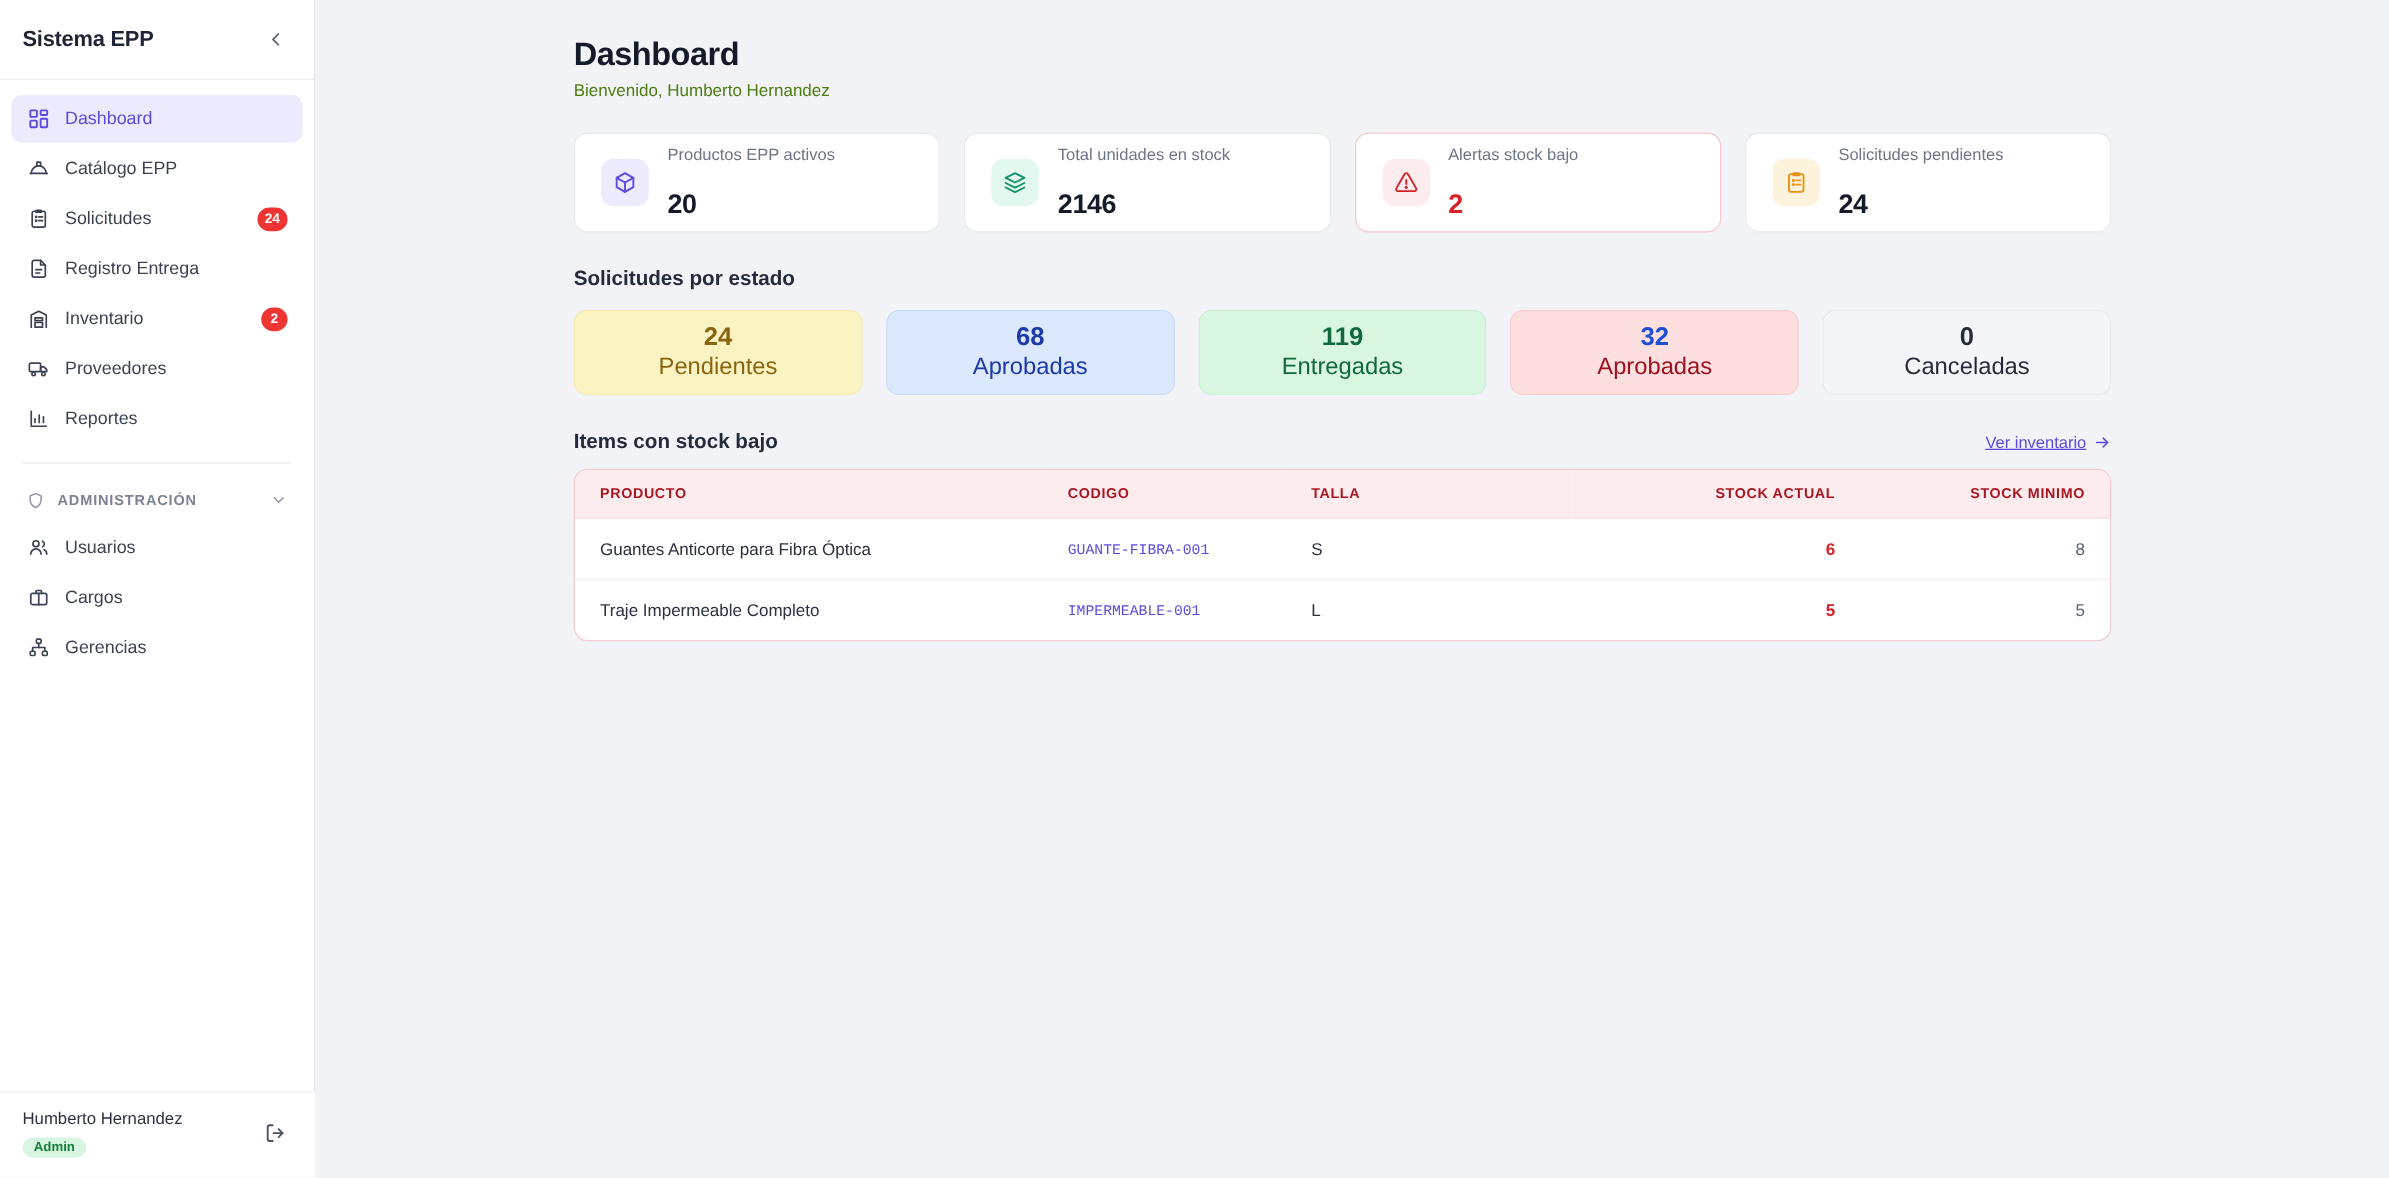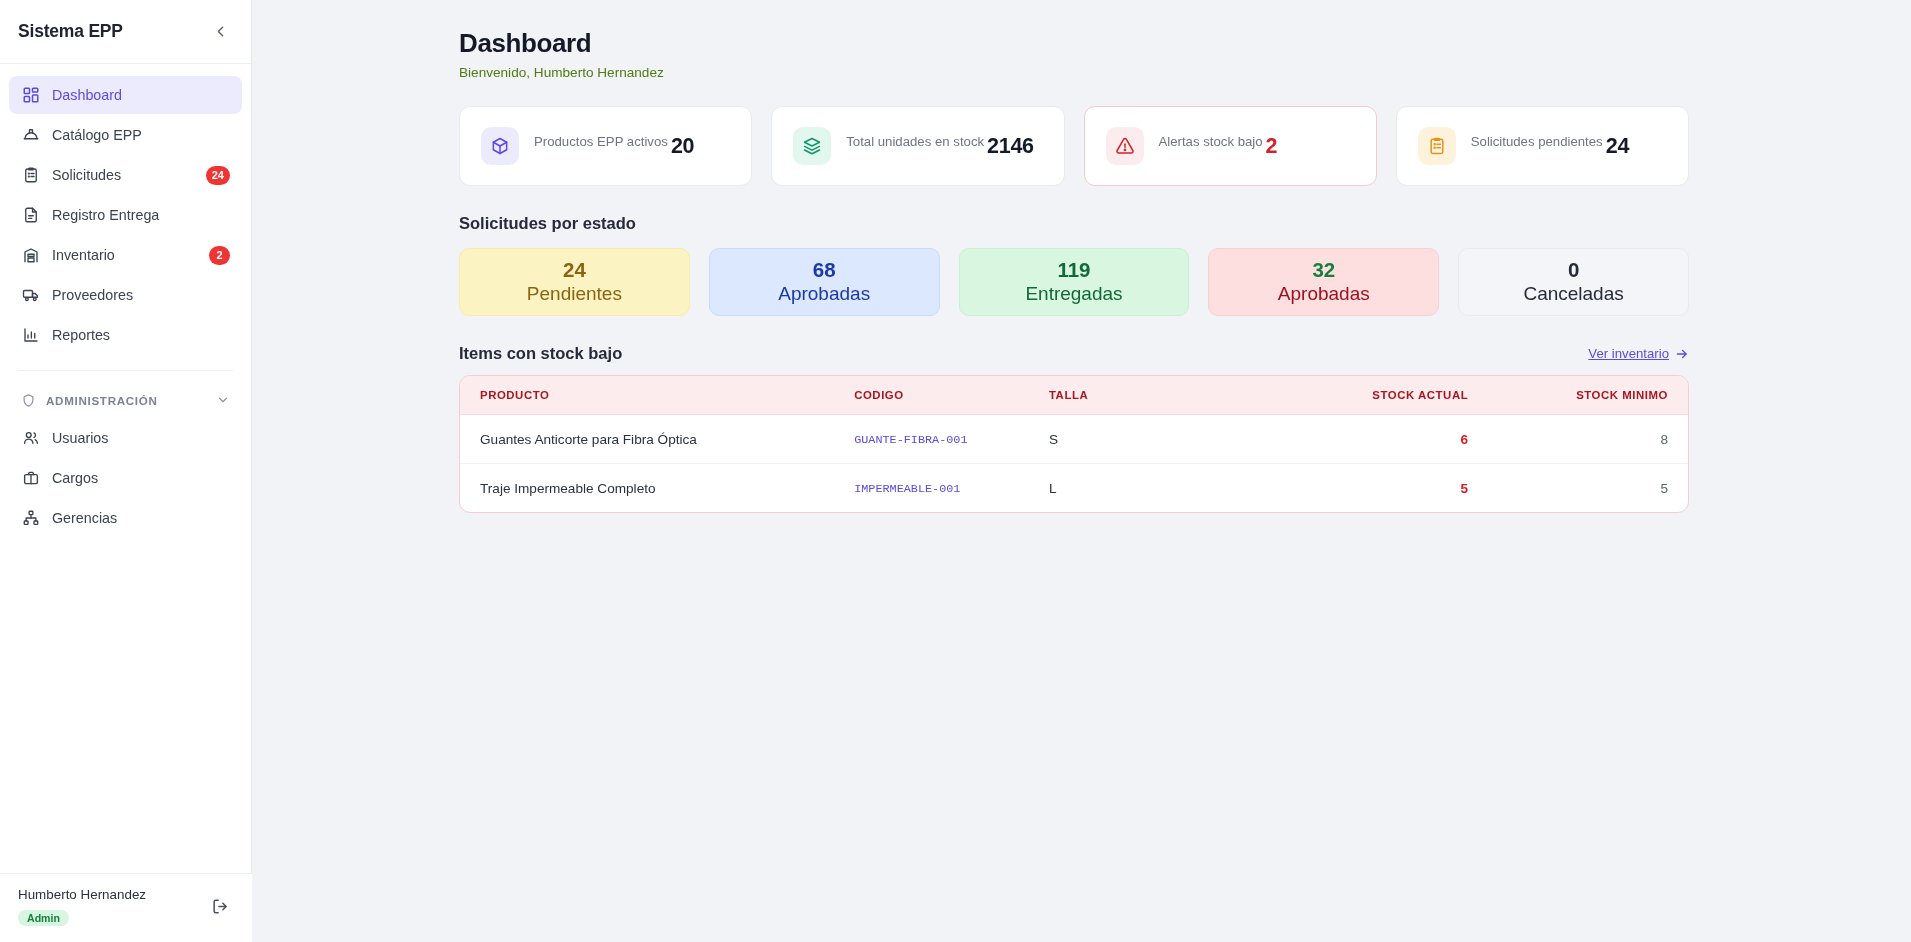--- a/index.html
+++ b/index.html
@@ -82,21 +82,21 @@
   .page-sub { font-size: 13.6px; color: #4d7c0f; margin-top: 6px; }
 
   
   .stats { display: flex; gap: 19px; margin-top: 26px; }
   .stat-card {
     flex: 1 1 0; background: #fff; border: 1px solid #e8eaee; border-radius: 11px;
     height: 80px; display: flex; align-items: center; gap: 15px; padding: 0 21px;
   }
   .stat-card.alert { border-color: #f6c9cd; }
   .stat-ico { width: 38px; height: 38px; border-radius: 10px; flex: 0 0 38px; display:flex; align-items:center; justify-content:center; }
-  .stat-text { display: flex; flex-direction: row; gap: 3px; }
+  .stat-text { display: flex; flex-direction: column; gap: 20px; }
   .stat-label { font-size: 13.2px; color: #6d7486; }
   .stat-value { font-size: 21.5px; font-weight: bold; color: #141a28; letter-spacing: -0.3px; }
   .stat-value.red { color: #d42026; }
 
   
   .sec-title { font-size: 16.5px; font-weight: bold; color: #252b3a; margin: 28px 0 0 0; }
 
   
   .statuses { display: flex; gap: 19px; margin-top: 15px; }
   .status-tile {
@@ -391,21 +391,21 @@
           <span class="status-num" style="color:#1c39a8">68</span>
           <span class="status-name" style="color:#1c39a8">Aprobadas</span>
         </div>
 
         <div class="status-tile" style="background:#d9f7e0;border:1px solid #c8f0d3">
           <span class="status-num" style="color:#10693a">119</span>
           <span class="status-name" style="color:#10693a">Entregadas</span>
         </div>
 
         <div class="status-tile" style="background:#fddfdf;border:1px solid #fbcfcf">
-          <span class="status-num" style="color:#15803d">32</span>
+          <span class="status-num" style="color:#1d4ed8">32</span>
           <span class="status-name" style="color:#9c1220">Aprobadas</span>
         </div>
 
         <div class="status-tile" style="background:#f3f5f8;border:1px solid #e7eaf0">
           <span class="status-num" style="color:#252b3a">0</span>
           <span class="status-name" style="color:#252b3a">Canceladas</span>
         </div>
 
       </section>
 

